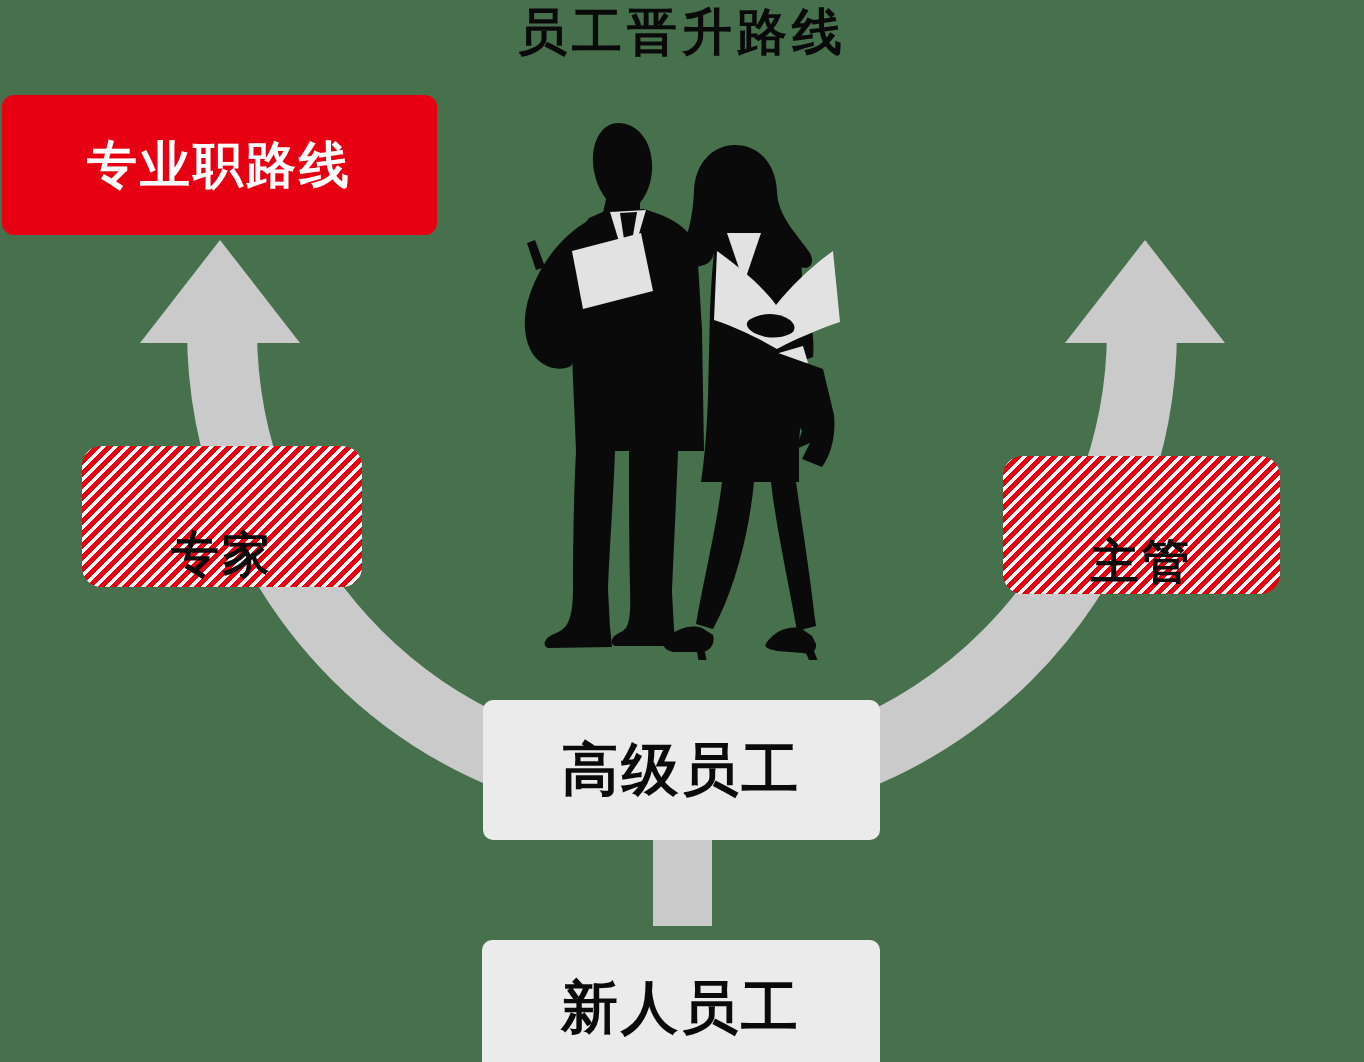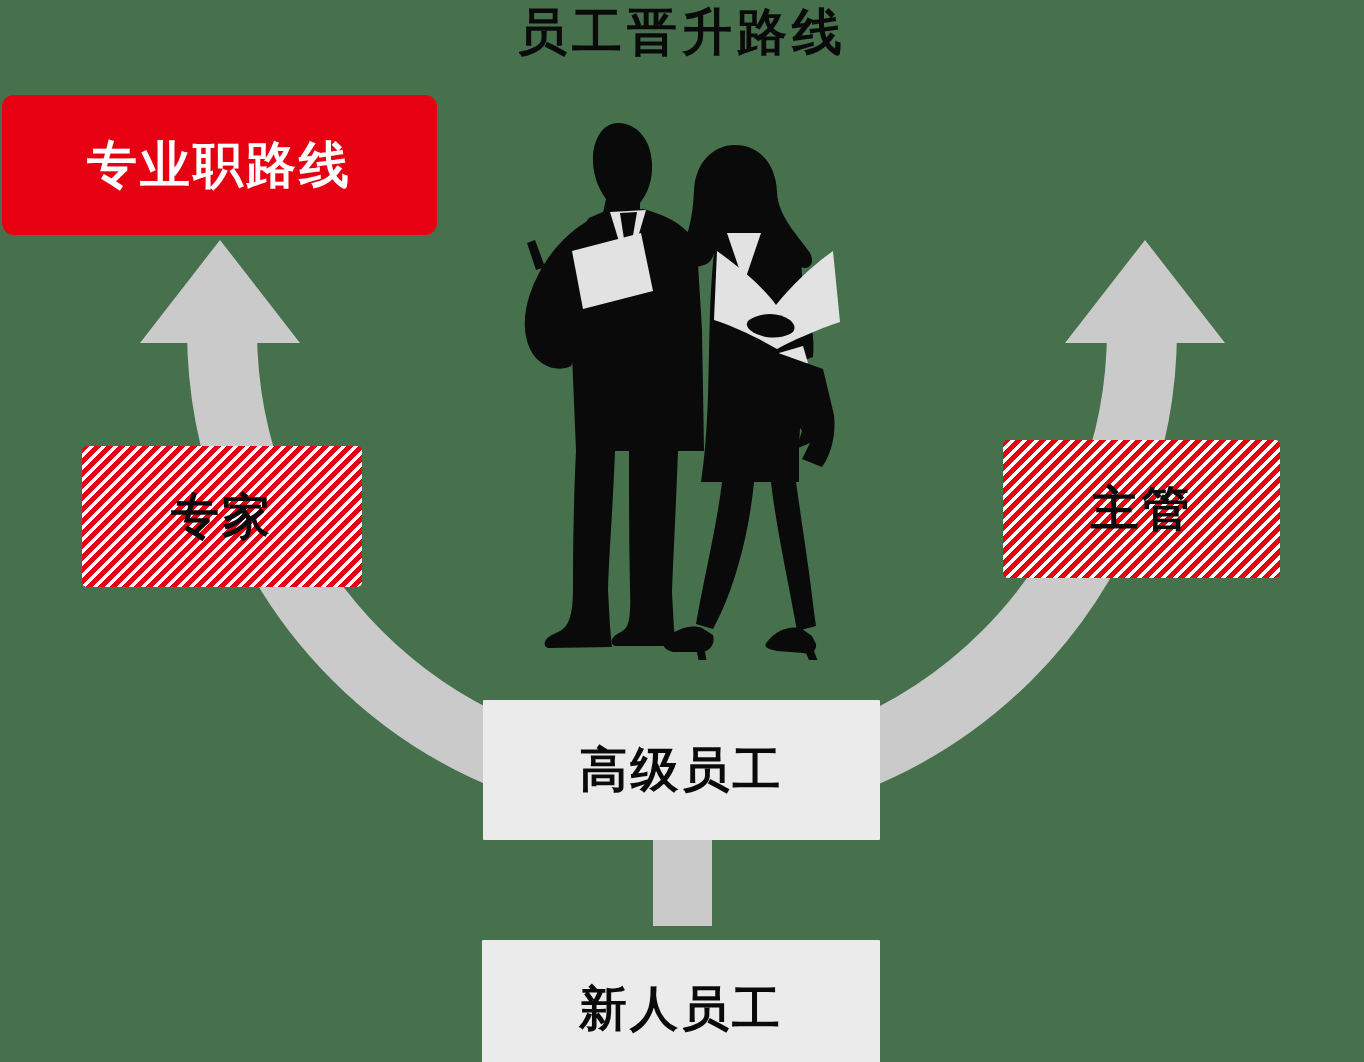--- a/index.html
+++ b/index.html
@@ -21,29 +21,30 @@
     position:absolute;display:flex;align-items:center;justify-content:center;
     font-weight:bold;letter-spacing:3px;z-index:2;
   }
   .redbox{
     background:var(--color-red,#E60012);color:var(--color-white,#FFFFFF);
     border-radius:12px;font-size:50px;justify-content:center;
   }
   #route-left{left:2px;top:95px;width:435px;height:140px;}
   #route-right{left:925px;top:95px;width:437px;height:140px;}
   .hatchbox{
-    border-radius:5px;font-size:48px;color:var(--color-ink,#0A0A0A);
+    border-radius:20px;font-size:48px;color:var(--color-ink,#0A0A0A);
     background:repeating-linear-gradient(135deg,
       var(--color-red,#E60012) 0px, var(--color-red,#E60012) 5px,
       var(--color-white,#FFFFFF) 5px, var(--color-white,#FFFFFF) 8.5px);
+    align-items:flex-end;
   }
   #expert{left:82px;top:446px;width:280px;height:141px;}
-  #supervisor{left:1003px;top:440px;width:277px;height:138px;}
+  #supervisor{left:1003px;top:456px;width:277px;height:138px;}
   .graybox{
-    background:var(--color-box,#EBEBEB);border-radius:1px;font-size:48px;
+    background:var(--color-box,#EBEBEB);border-radius:10px;font-size:57px;
   }
   #senior{left:483px;top:700px;width:397px;height:140px;}
   #newcomer{left:482px;top:921px;width:398px;height:137px;margin-top:19px;}
   .people{position:absolute;left:515px;top:115px;width:360px;height:545px;z-index:3;}
   .ink{fill:var(--color-ink,#0A0A0A);}
   .paper{fill:var(--color-paper,#E2E2E2);}
 </style>
 </head>
 <body>
 

